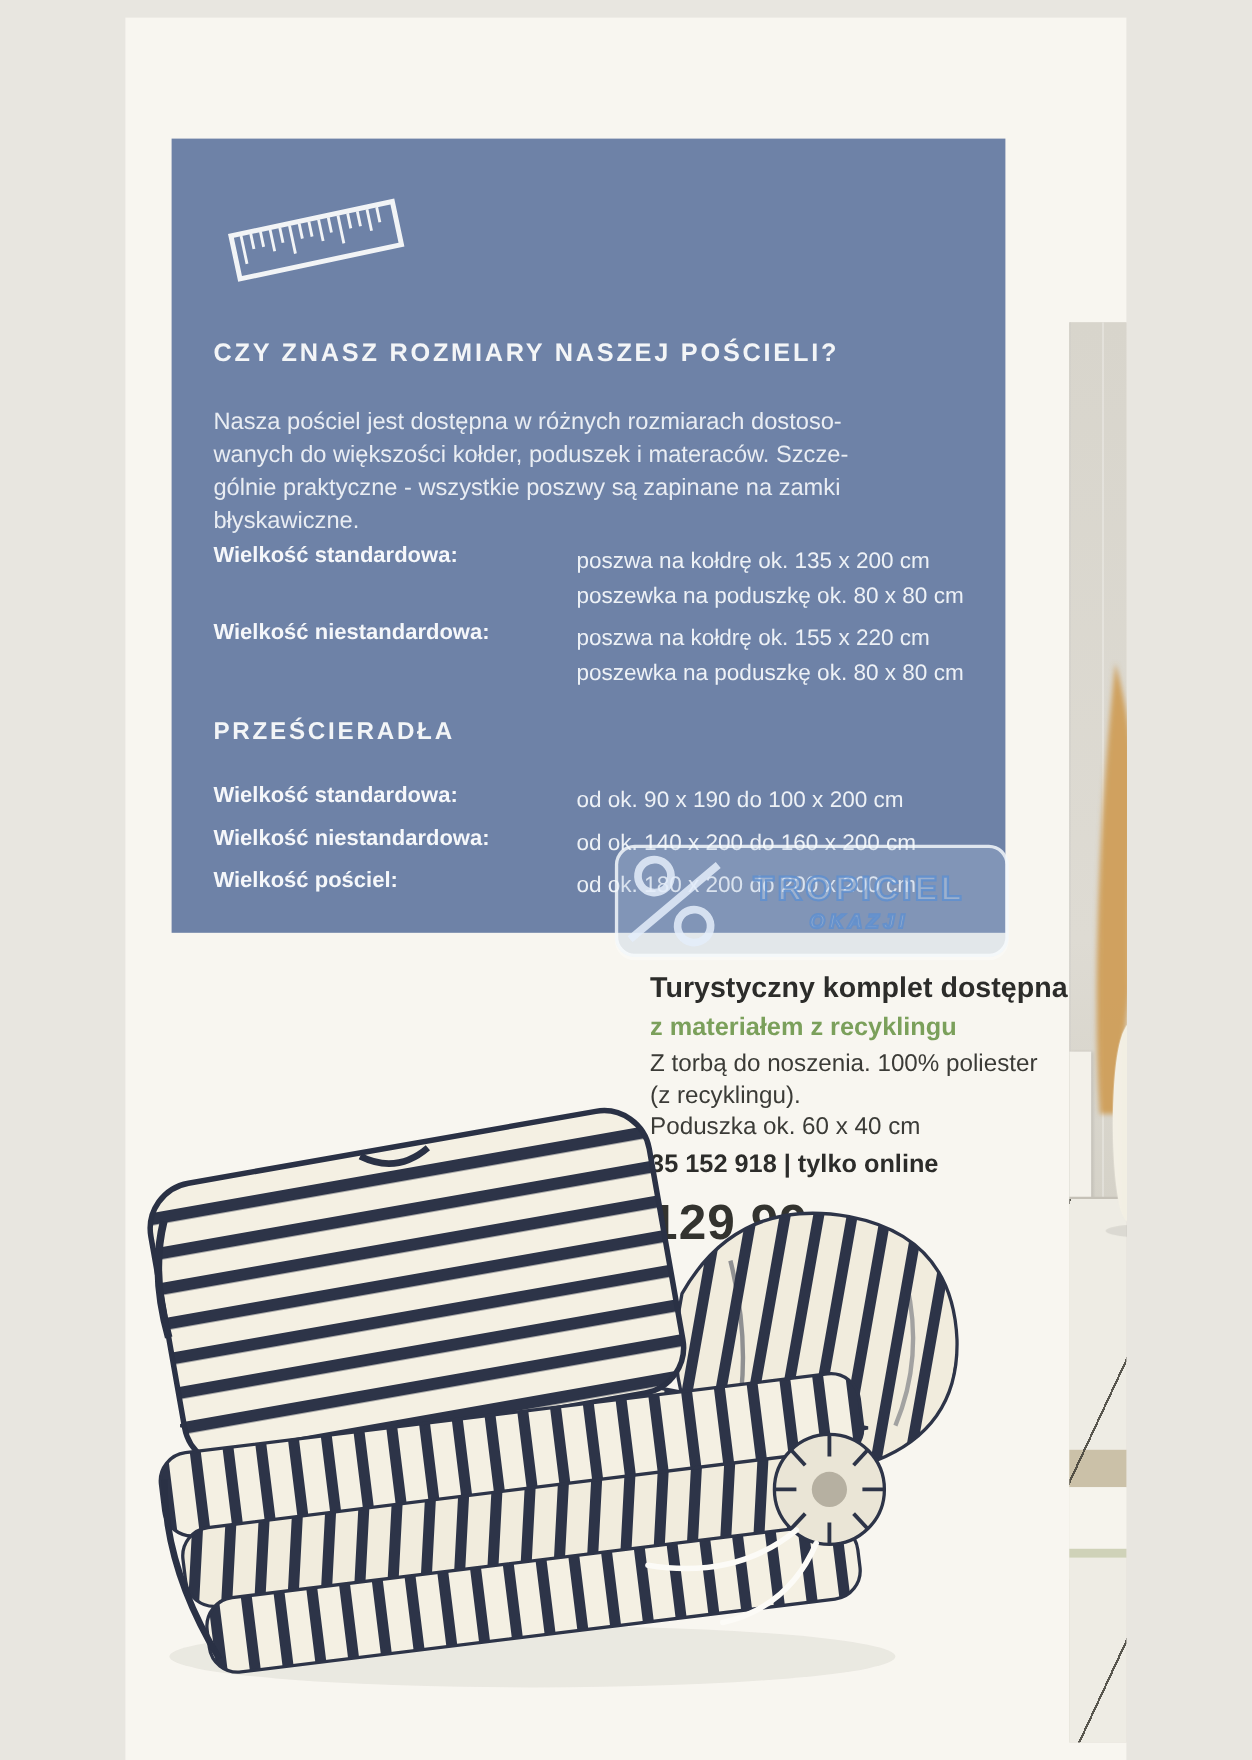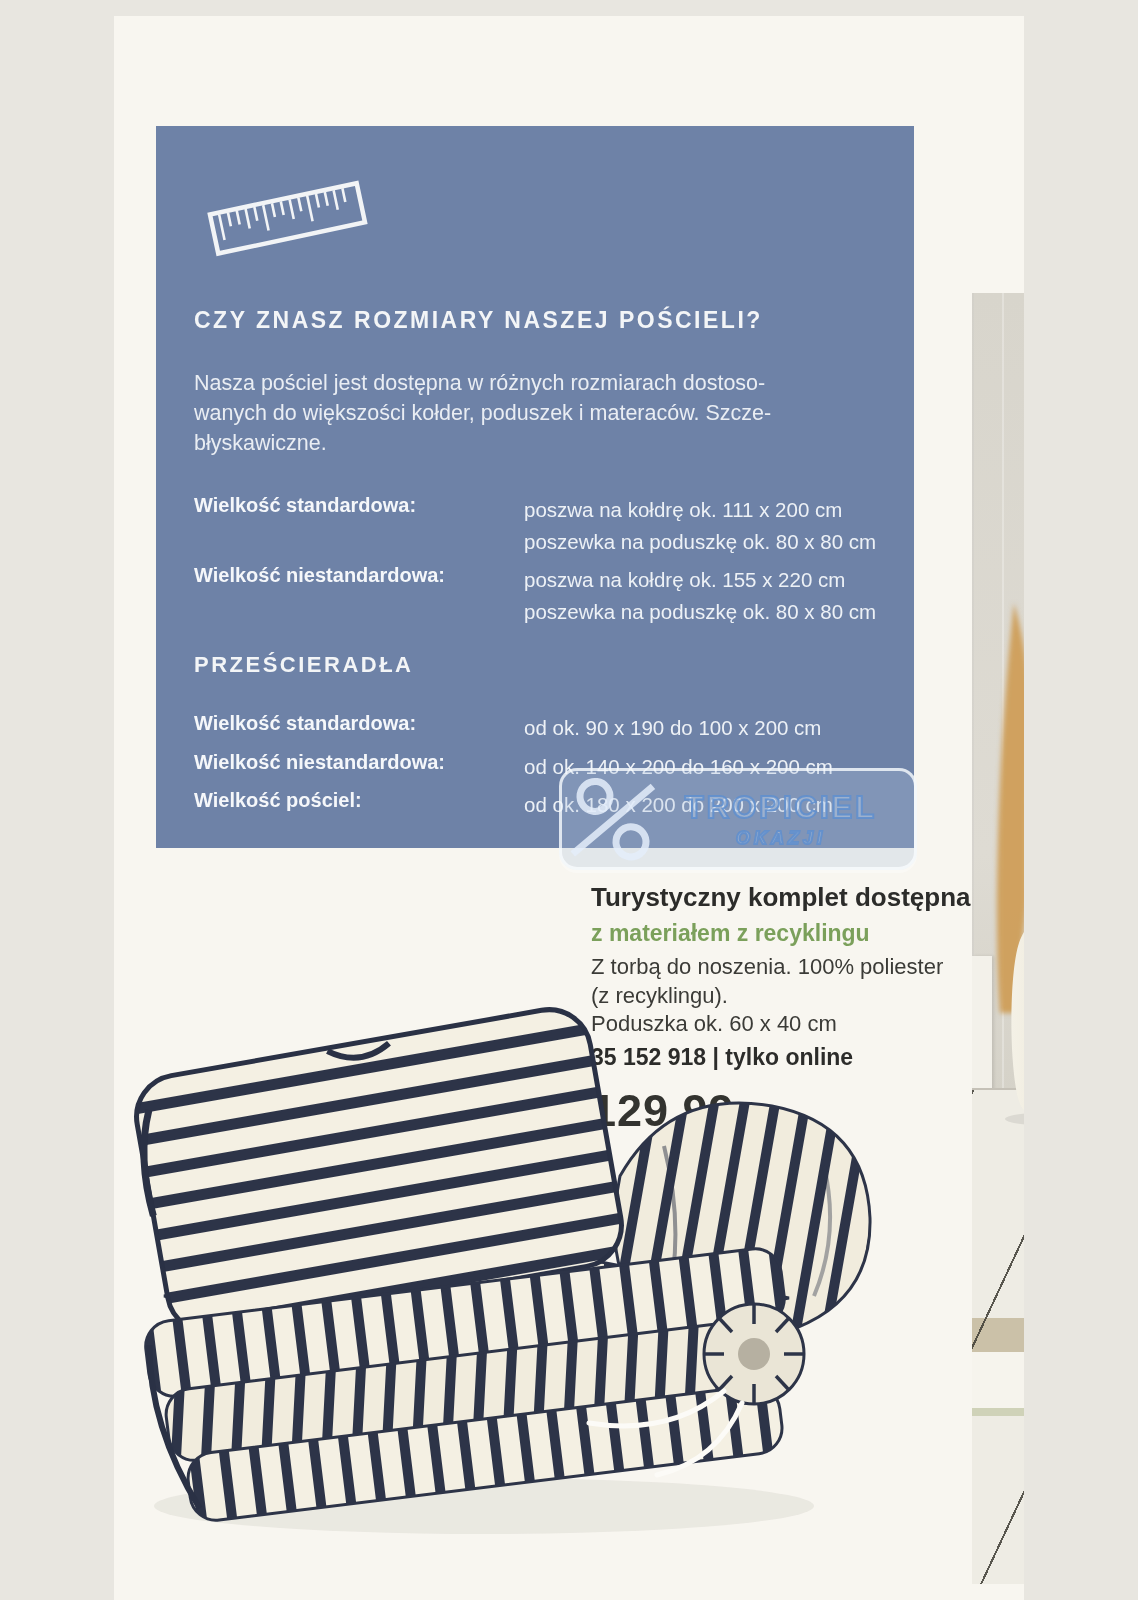--- a/index.html
+++ b/index.html
@@ -128,27 +128,28 @@
           <line x1="153" y1="44" x2="153" y2="58"></line>
         </g>
       </g>
     </svg>
 
     <div class="info-heading">CZY ZNASZ ROZMIARY NASZEJ POŚCIELI?</div>
 
     <div class="intro">
       <div>Nasza pościel jest dostępna w różnych rozmiarach dostoso-</div>
       <div>wanych do większości kołder, poduszek i materaców. Szcze-</div>
+      <div>gólnie praktyczne - wszystkie poszwy są zapinane na zamki</div>
       <div>błyskawiczne.</div>
     </div>
 
     <div class="srow" style="top:368px">
       <div class="lbl">Wielkość standardowa:</div>
       <div class="vals">
-        <div>poszwa na kołdrę ok. 111 x 200 cm</div>
+        <div>poszwa na kołdrę ok. 135 x 200 cm</div>
         <div>poszewka na poduszkę ok. 80 x 80 cm</div>
       </div>
     </div>
 
     <div class="srow" style="top:438px">
       <div class="lbl">Wielkość niestandardowa:</div>
       <div class="vals">
         <div>poszwa na kołdrę ok. 155 x 220 cm</div>
         <div>poszewka na poduszkę ok. 80 x 80 cm</div>
       </div>

